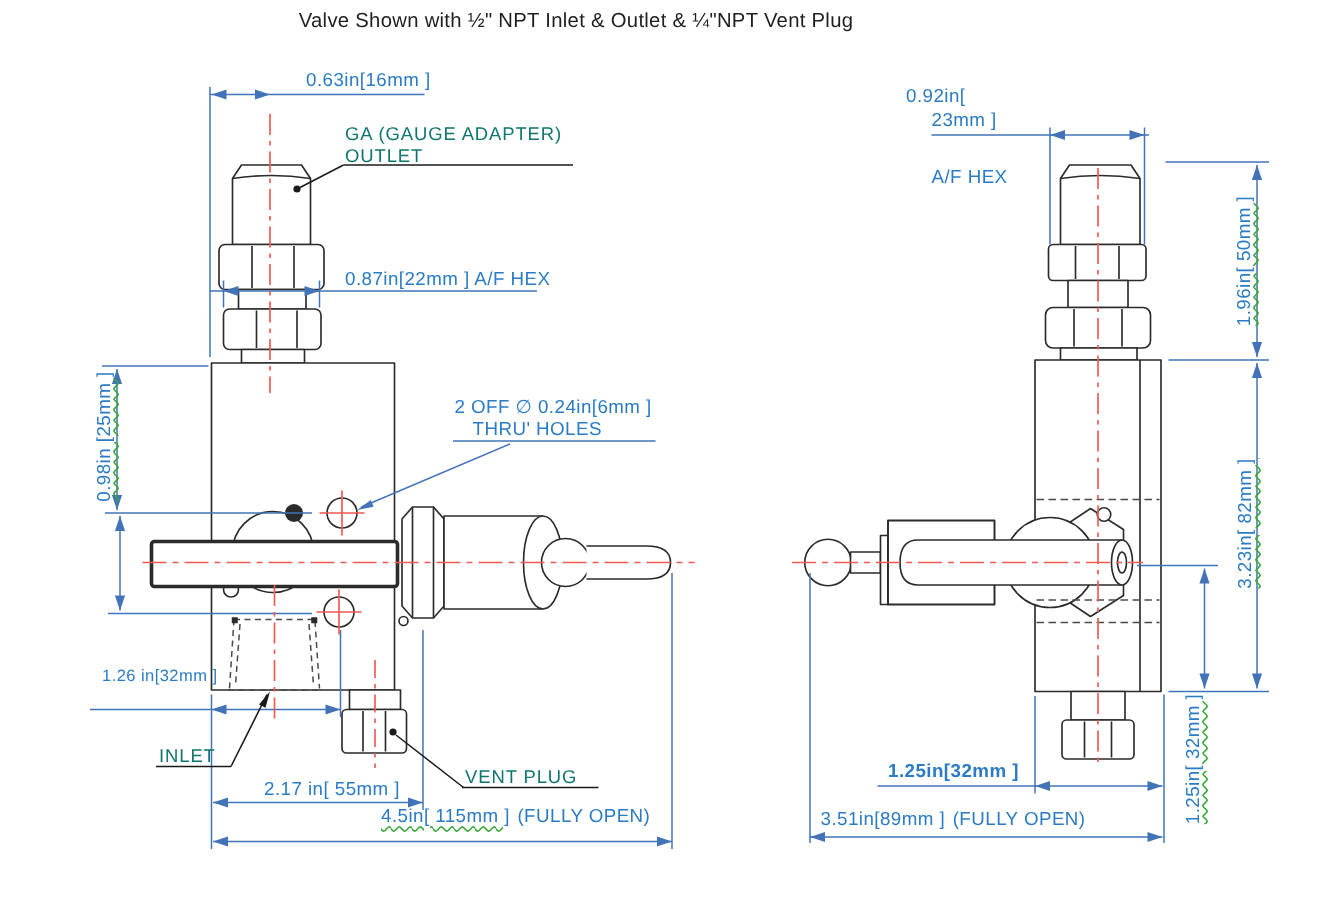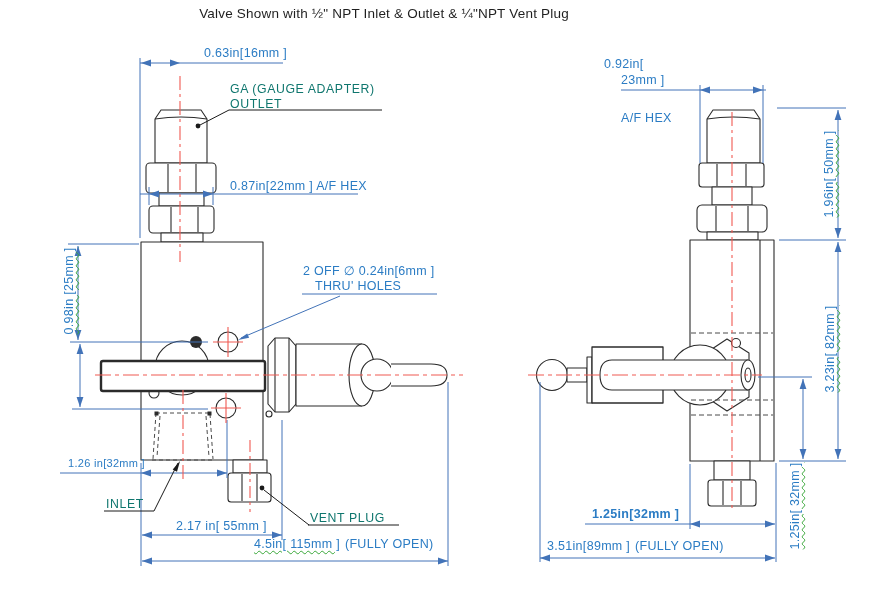--- a/index.html
+++ b/index.html
@@ -208,21 +208,21 @@
 
 <div class="txt title" style="left:384px;top:6px;transform:translateX(-50%);">Valve Shown with ½" NPT Inlet &amp; Outlet &amp; ¼"NPT Vent Plug</div>
 
 <div class="txt dim" style="left:204px;top:46px;">0.63in[16mm ]</div>
 <div class="txt lbl" style="left:230px;top:82px;">GA (GAUGE ADAPTER)</div>
 <div class="txt lbl" style="left:230px;top:97px;">OUTLET</div>
 <div class="txt dim" style="left:230px;top:179px;">0.87in[22mm ] A/F HEX</div>
 <div class="txt dim rot squig" style="left:69px;top:291px;">0.98in [25mm ]</div>
 <div class="txt dim" style="left:303px;top:263px;">2 OFF ∅ 0.24in[6mm ]</div>
 <div class="txt dim" style="left:315px;top:279px;">THRU' HOLES</div>
-<div class="txt dim dim-sm" style="left:68px;top:457px;">1.26 in[32mm ]</div>
+<div class="txt dim dim-sm" style="left:68px;top:445px;">1.26 in[32mm ]</div>
 <div class="txt lbl" style="left:106px;top:497px;">INLET</div>
 <div class="txt dim" style="left:176px;top:519px;">2.17 in[ 55mm ]</div>
 <div class="txt lbl" style="left:310px;top:511px;">VENT PLUG</div>
 <div class="txt dim row" style="left:254px;top:537px;align-items:center;">
   <span class="squig">4.5in[ 115mm ]</span>
   <span>(FULLY OPEN)</span>
 </div>
 
 <div class="txt dim" style="left:604px;top:57px;">0.92in[</div>
 <div class="txt dim" style="left:621px;top:73px;">23mm ]</div>

